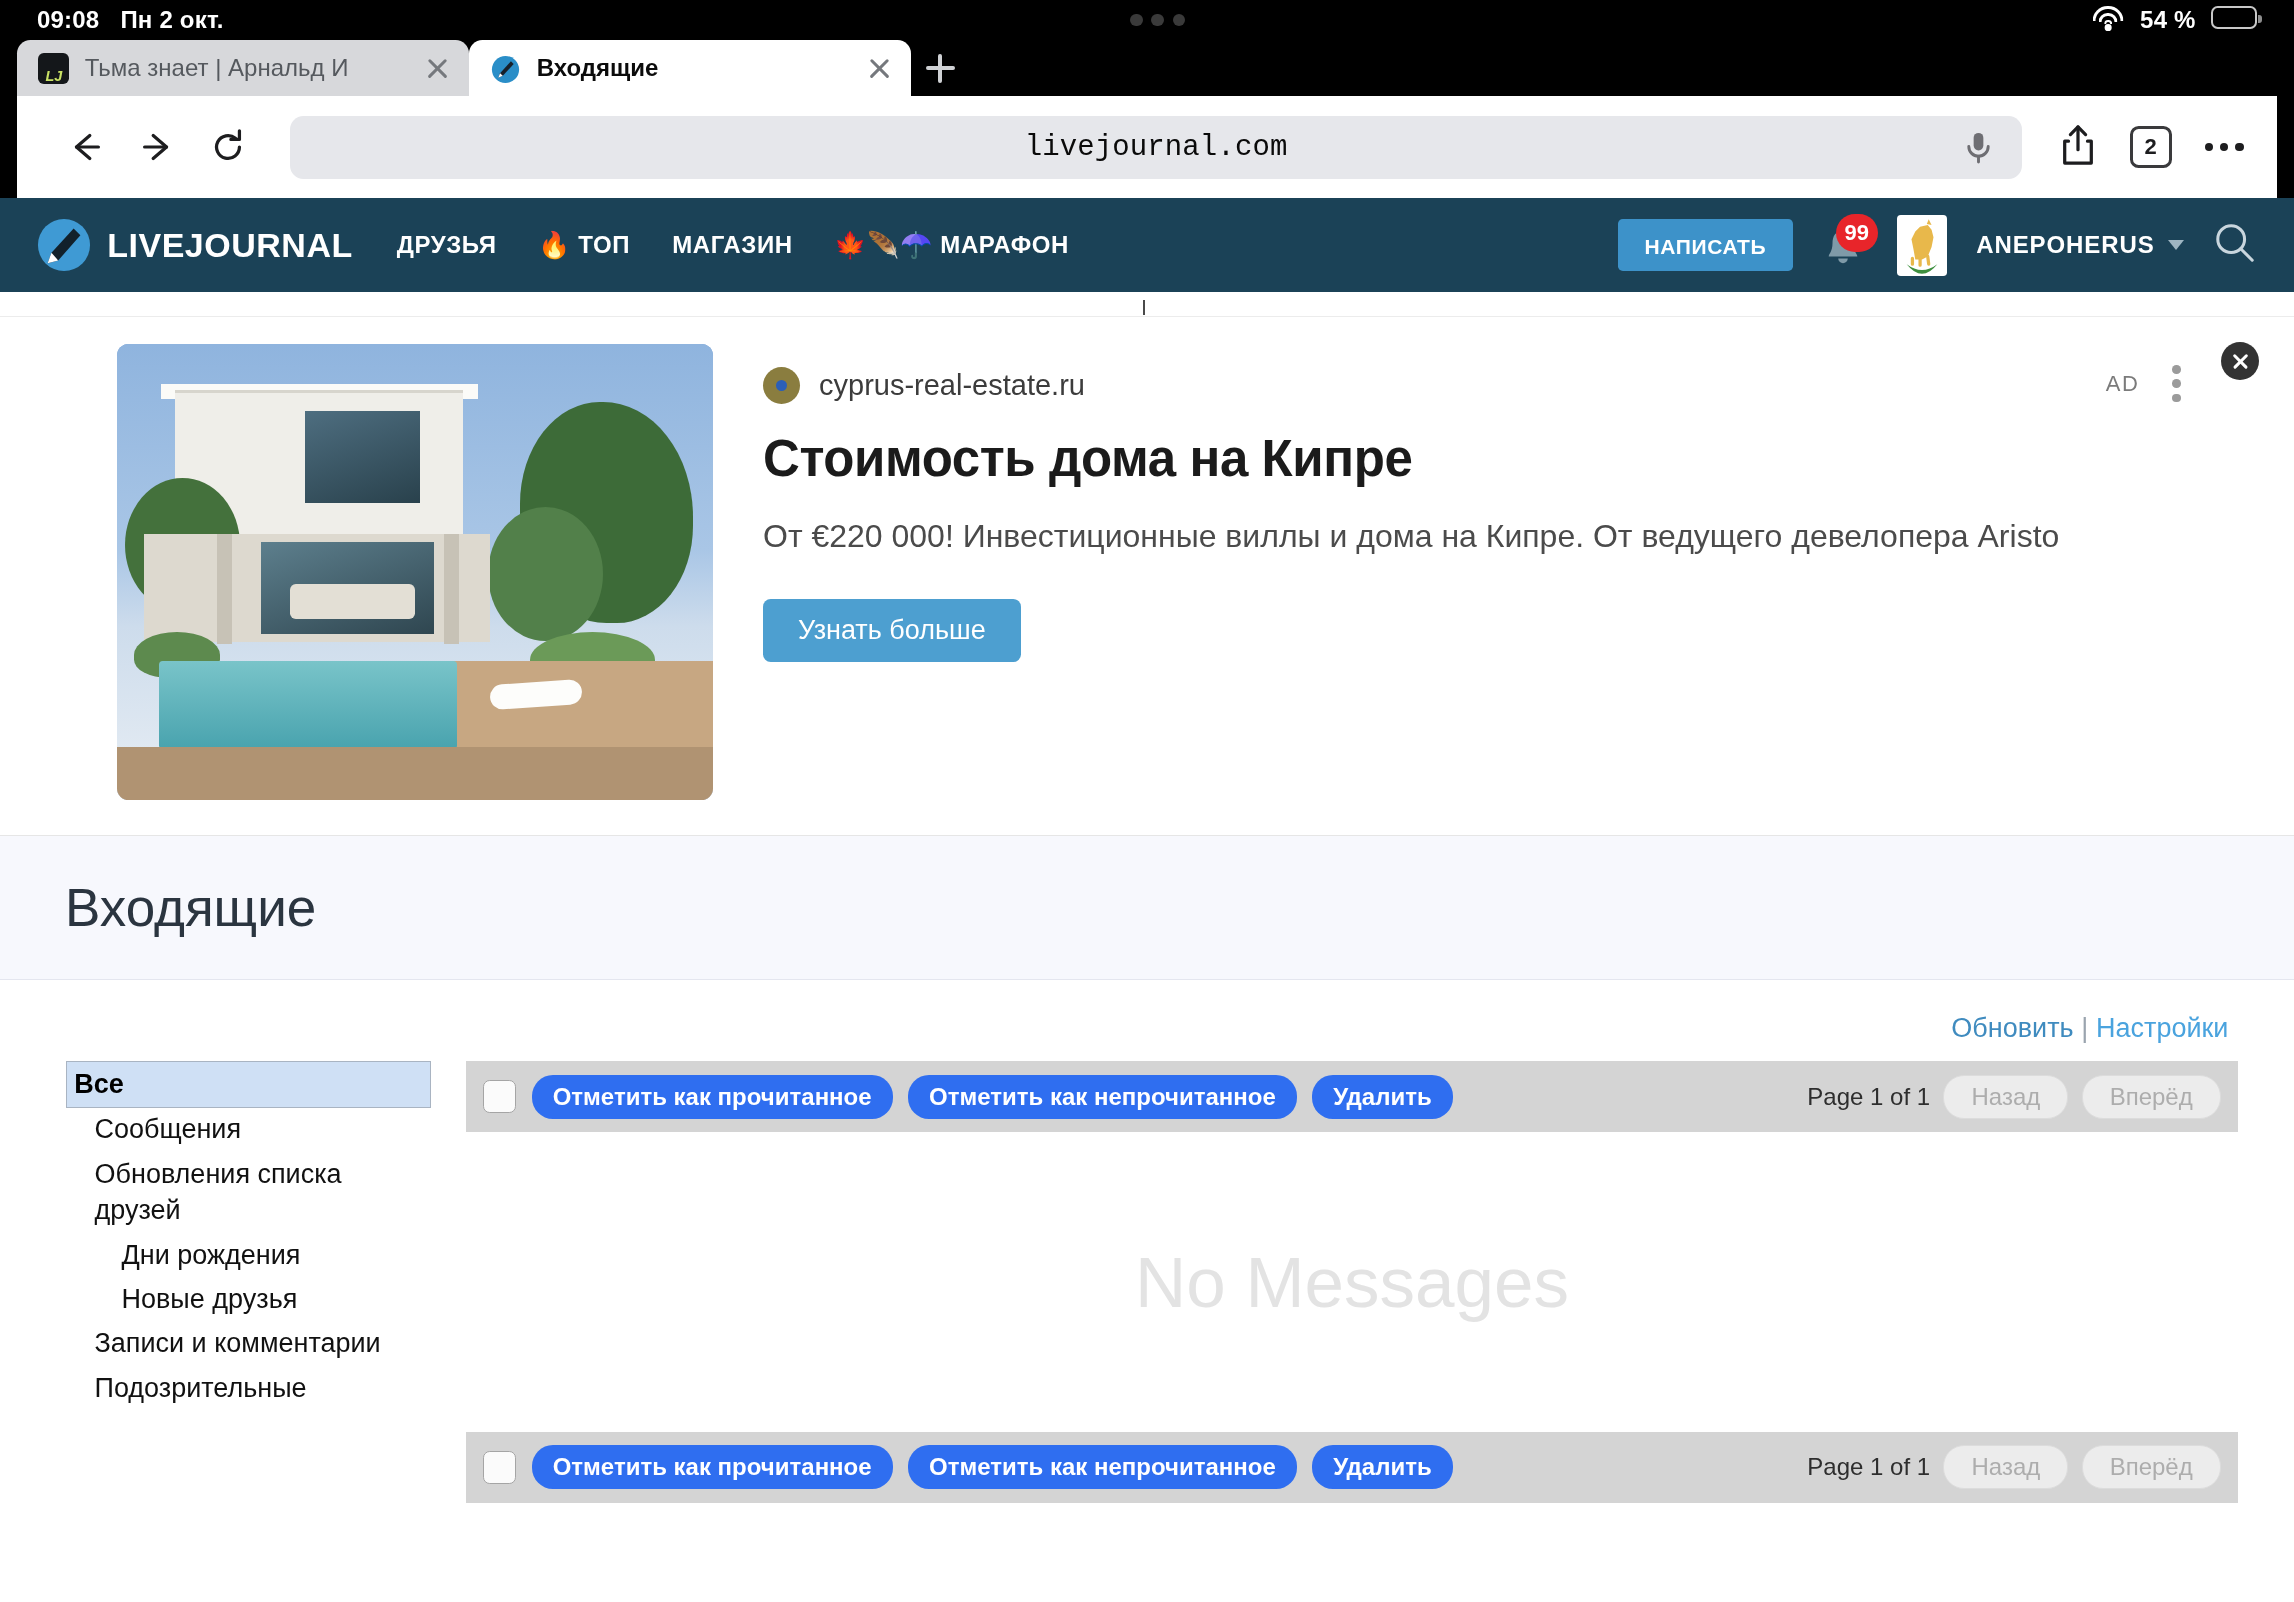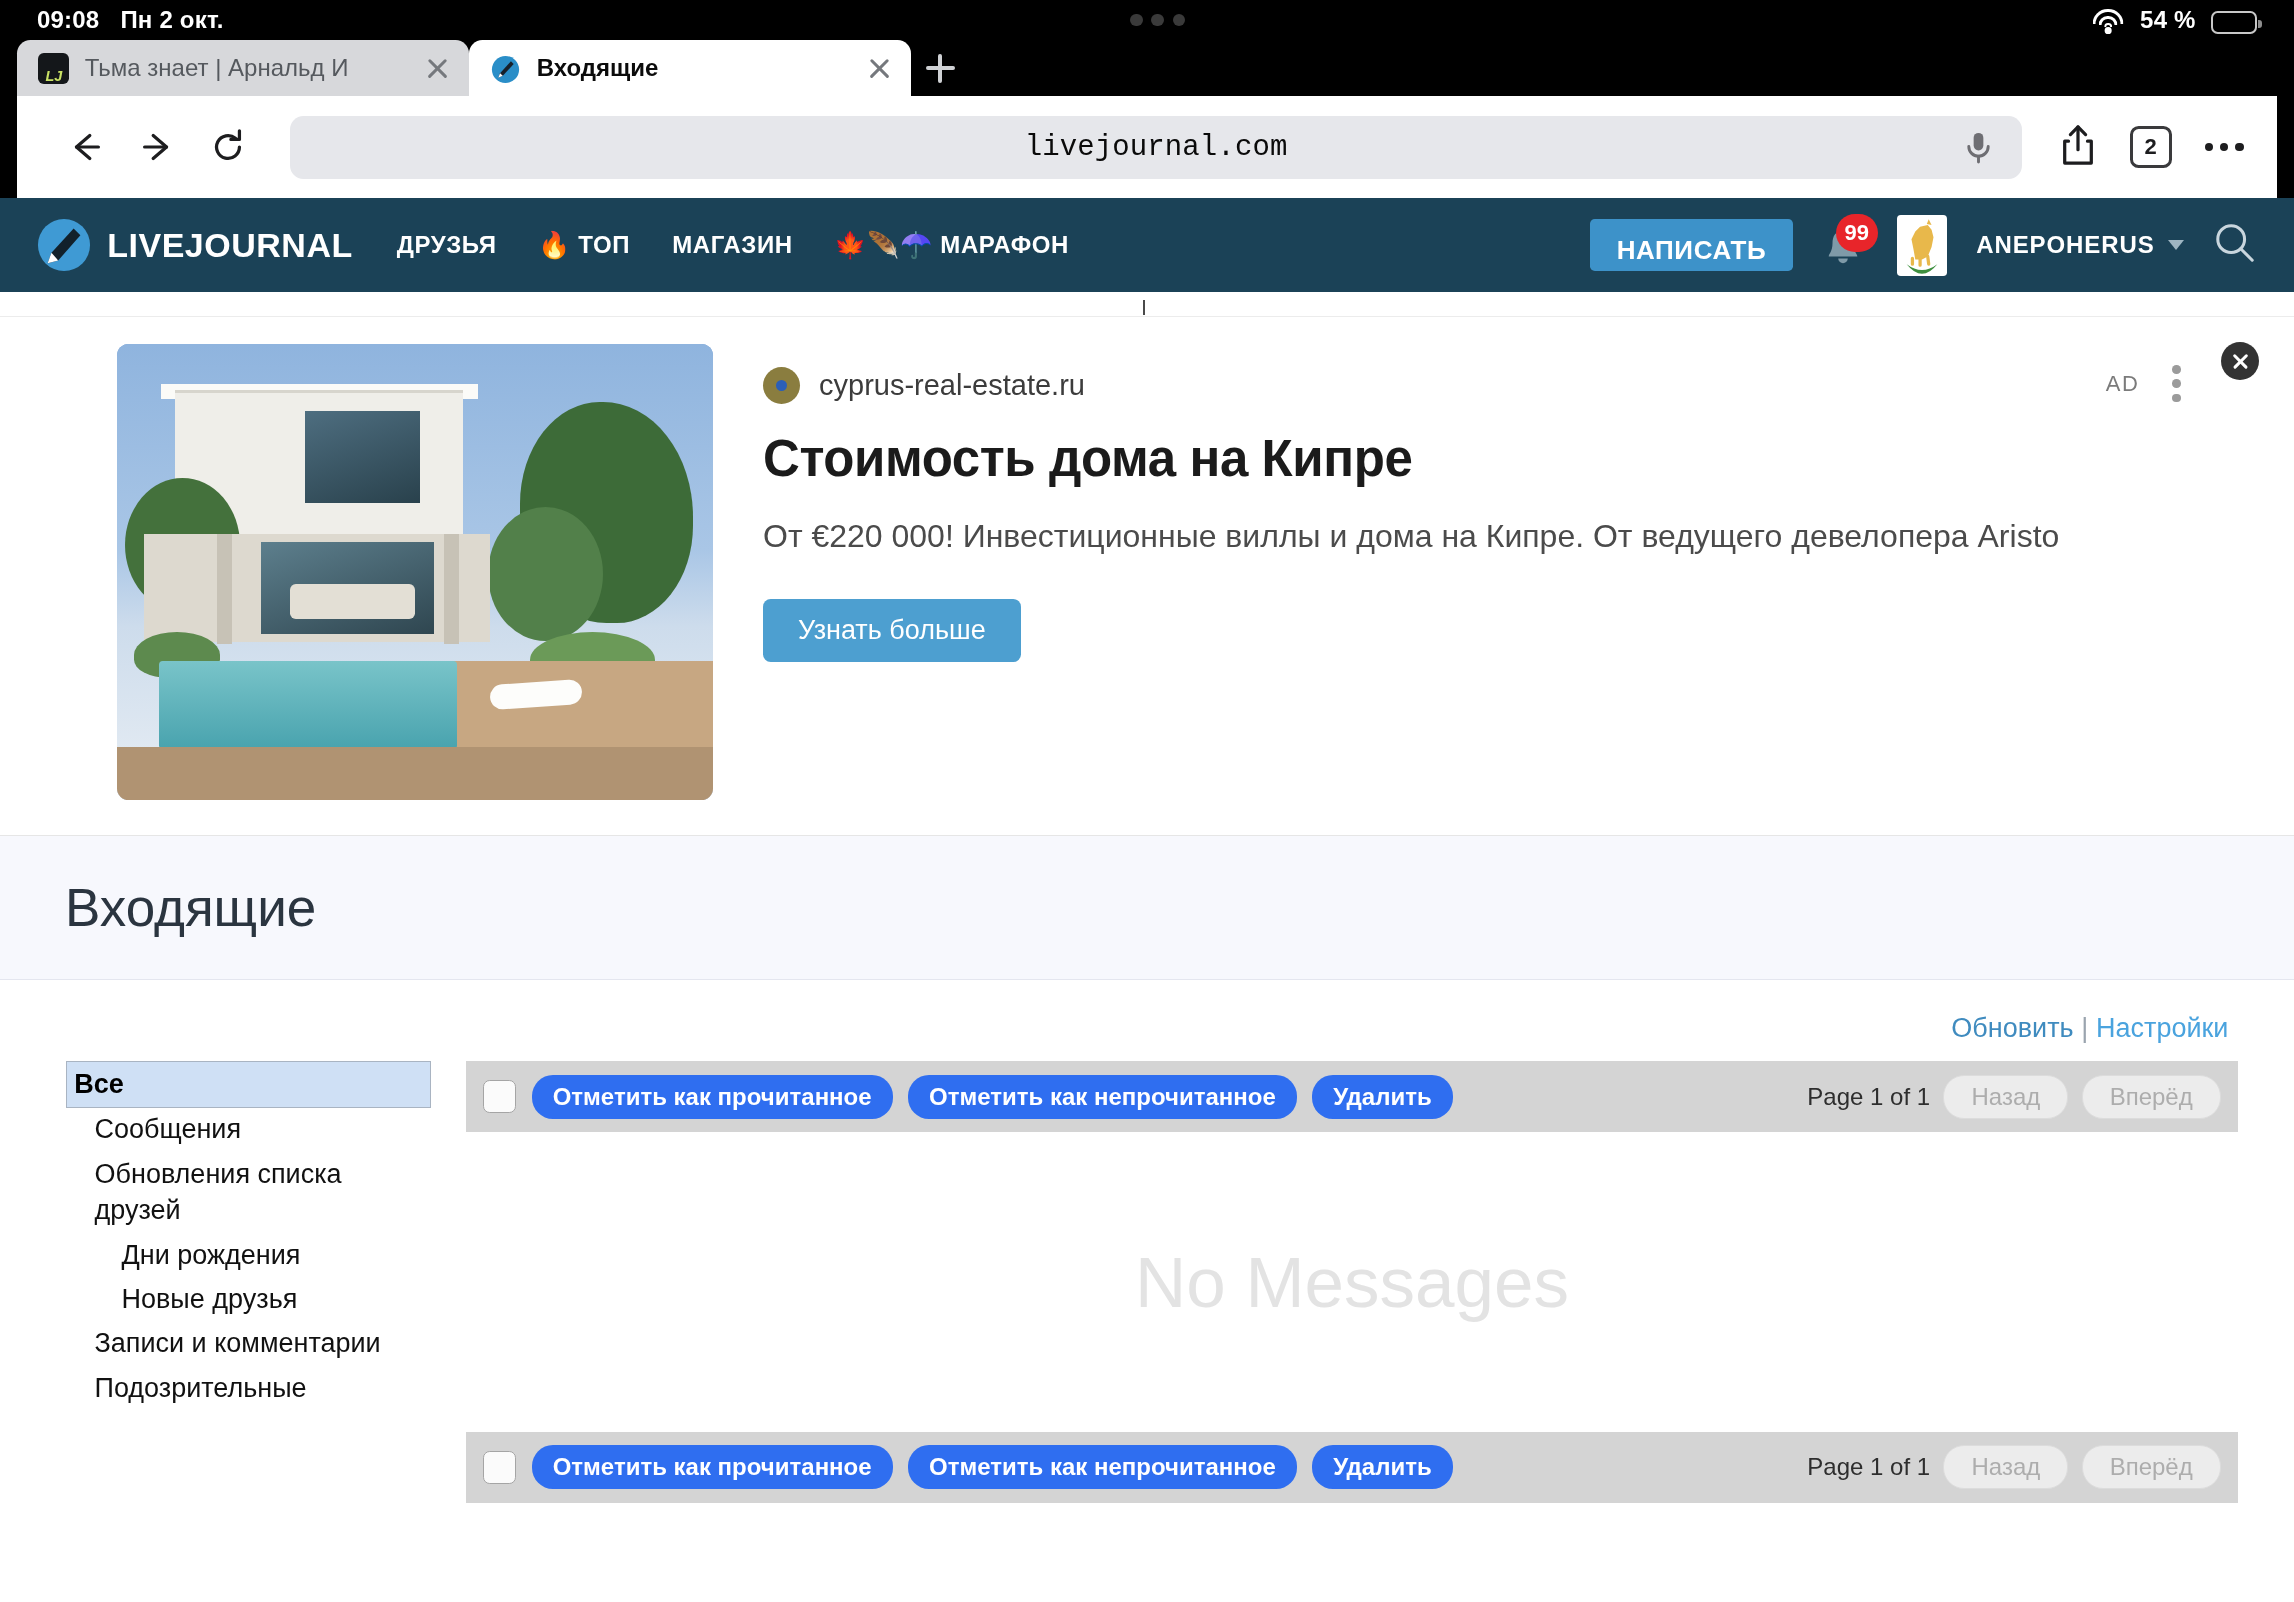--- a/index.html
+++ b/index.html
@@ -15,21 +15,21 @@
     height: 40px; width: 100%;
     background: #000; color: #fff;
     display: flex; align-items: center;
     padding: 0 37px;
     font-size: 24px; font-weight: 700;
     letter-spacing: 0.2px;
   }
   .sb-left { display: flex; align-items: baseline; gap: 21px; }
   .sb-mid { flex: 1; display: flex; justify-content: center; align-items: center; gap: 8.6px; }
   .sb-dot { width: 12.5px; height: 12.5px; border-radius: 50%; background: #3a3a3a; }
-  .sb-right { display: flex; align-items: flex-end; gap: 15.4px; }
+  .sb-right { display: flex; align-items: flex-start; gap: 15.4px; }
   .wifi { width: 33px; height: 25px; position: relative; }
   .wifi i {
     position: absolute; left: 50%; transform: translateX(-50%);
     border: 3.8px solid #fff; border-bottom: none;
     border-radius: 50% 50% 0 0 / 100% 100% 0 0;
   }
   .wifi i.a { width: 31px; height: 15.4px; top: 0; }
   .wifi i.b { width: 19px; height: 9.6px; top: 6.7px; }
   .wifi i.c { width: 7.7px; height: 3.8px; top: 14.4px; border-width:2.9px; }
   .wifi i.d { width: 6.7px; height: 6.7px; top: 18px; border: none; background: #fff; border-radius: 50%; }
@@ -106,21 +106,21 @@
   }
   .lj-nav { display: flex; align-items: center; gap: 42px; }
   .lj-nav a {
     color: #fff; font-size: 24px; font-weight: 600; text-decoration: none;
     letter-spacing: 0.6px; display: flex; align-items: center; gap: 6.7px; white-space: nowrap;
   }
   .lj-nav .emo { font-size: 26px; }
   .lj-right { margin-left: auto; display: flex; align-items: center; gap: 29px; }
   .btn-write {
     background: #3d92c9; color: #fff; border: none; border-radius: 4.8px;
-    height: 52px; padding: 16px 27px; font-size: 26px; font-weight: 600;
+    height: 52px; padding: 16px 27px; font-size: 21px; font-weight: 600;
     letter-spacing: 0.6px; font-family: "Liberation Sans", sans-serif;
   }
   .bell-wrap { position: relative; width: 46px; height: 54px; }
   .bell { position: absolute; left: 0; top: 7.7px; }
   .badge {
     position: absolute; right: -9.6px; top: -3.8px; background: #e8252a; color: #fff;
     min-width: 42px; height: 38px; border-radius: 21px;
     font-size: 22px; font-weight: 700; display: flex; align-items: center; justify-content: center;
     padding: 0 5.8px;
   }

